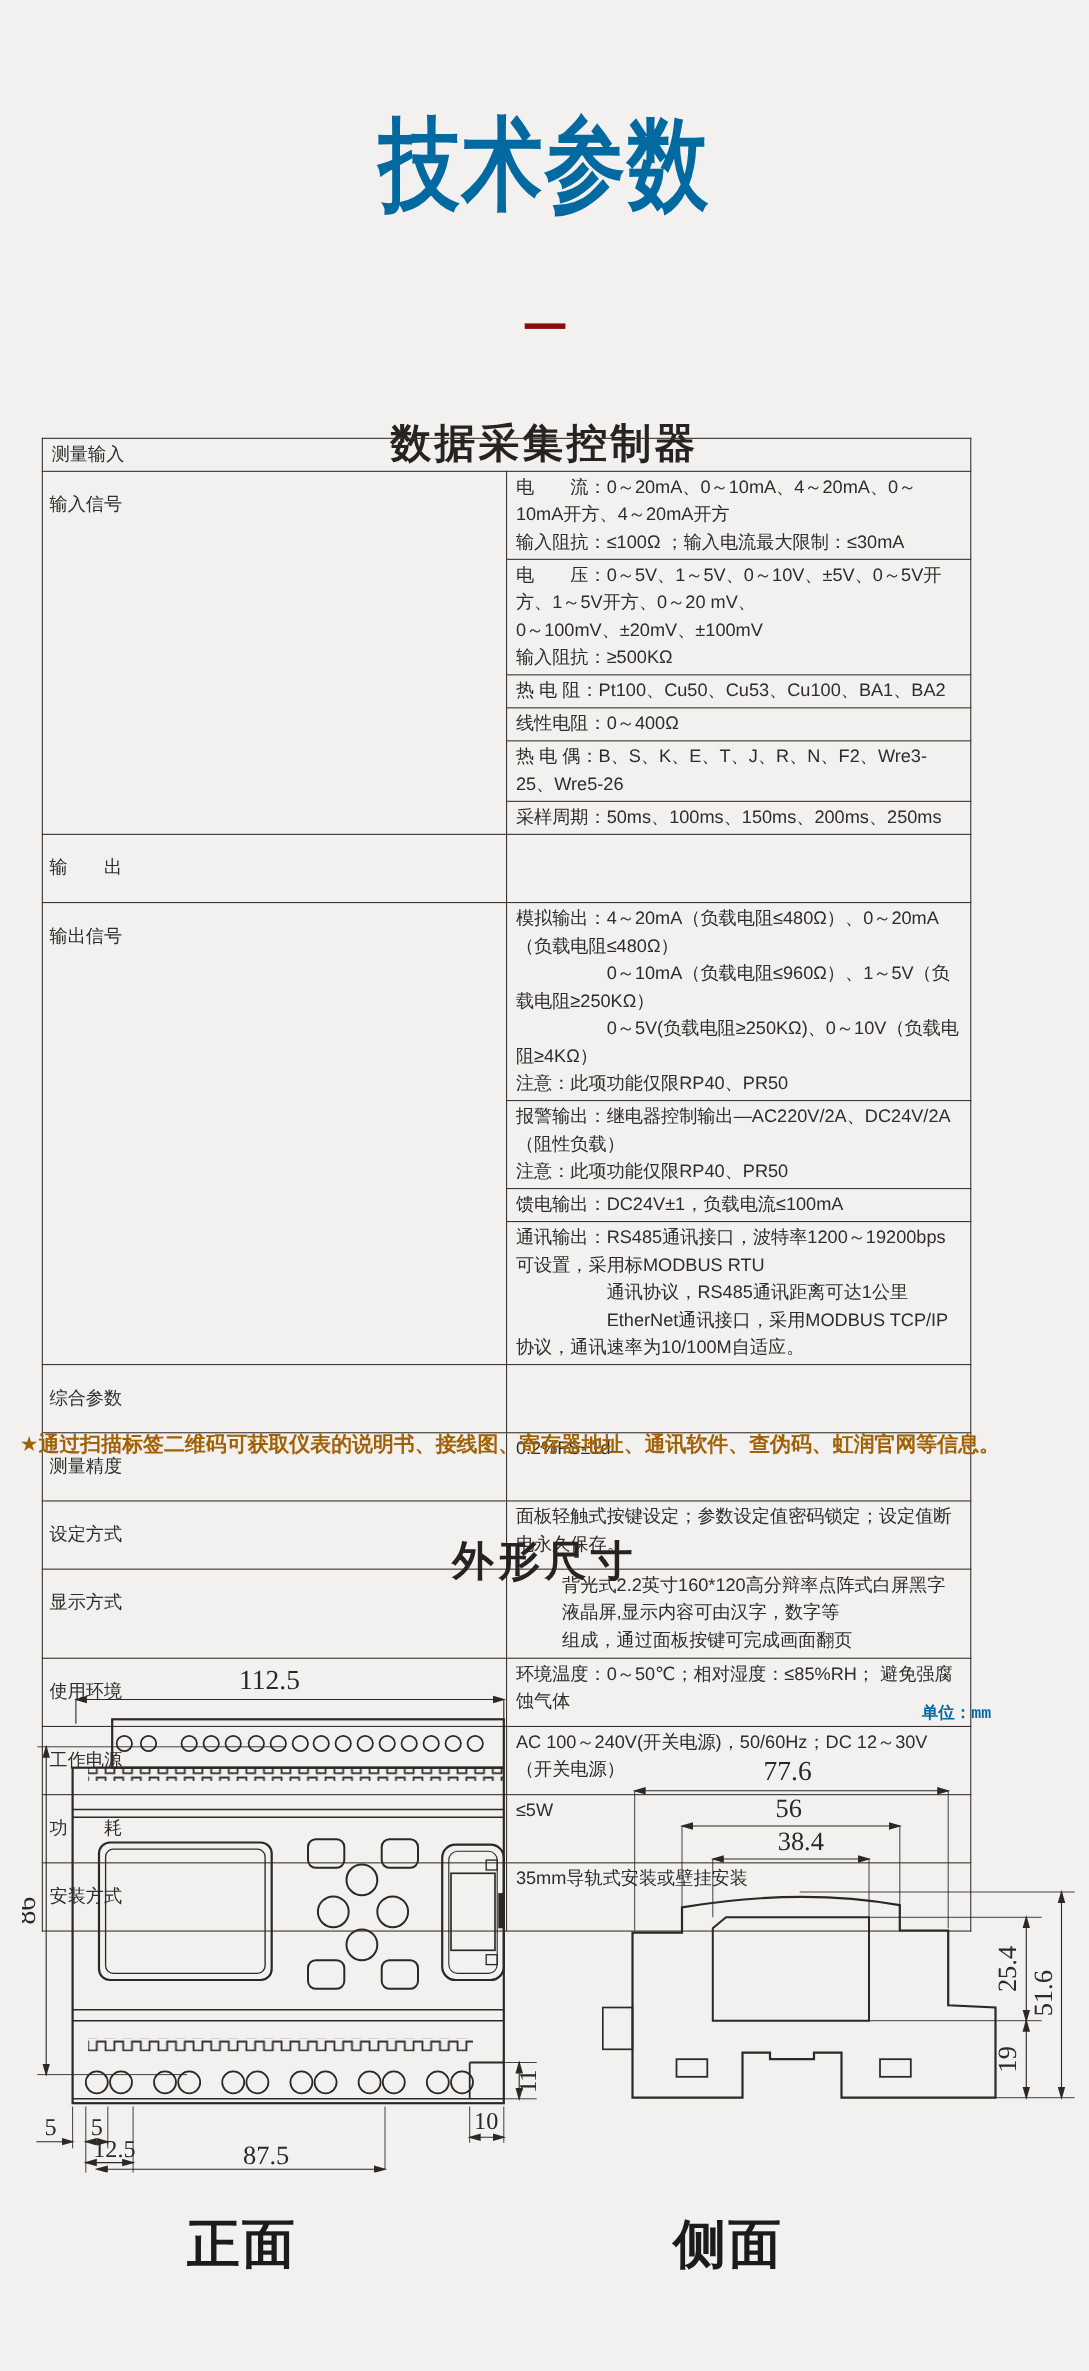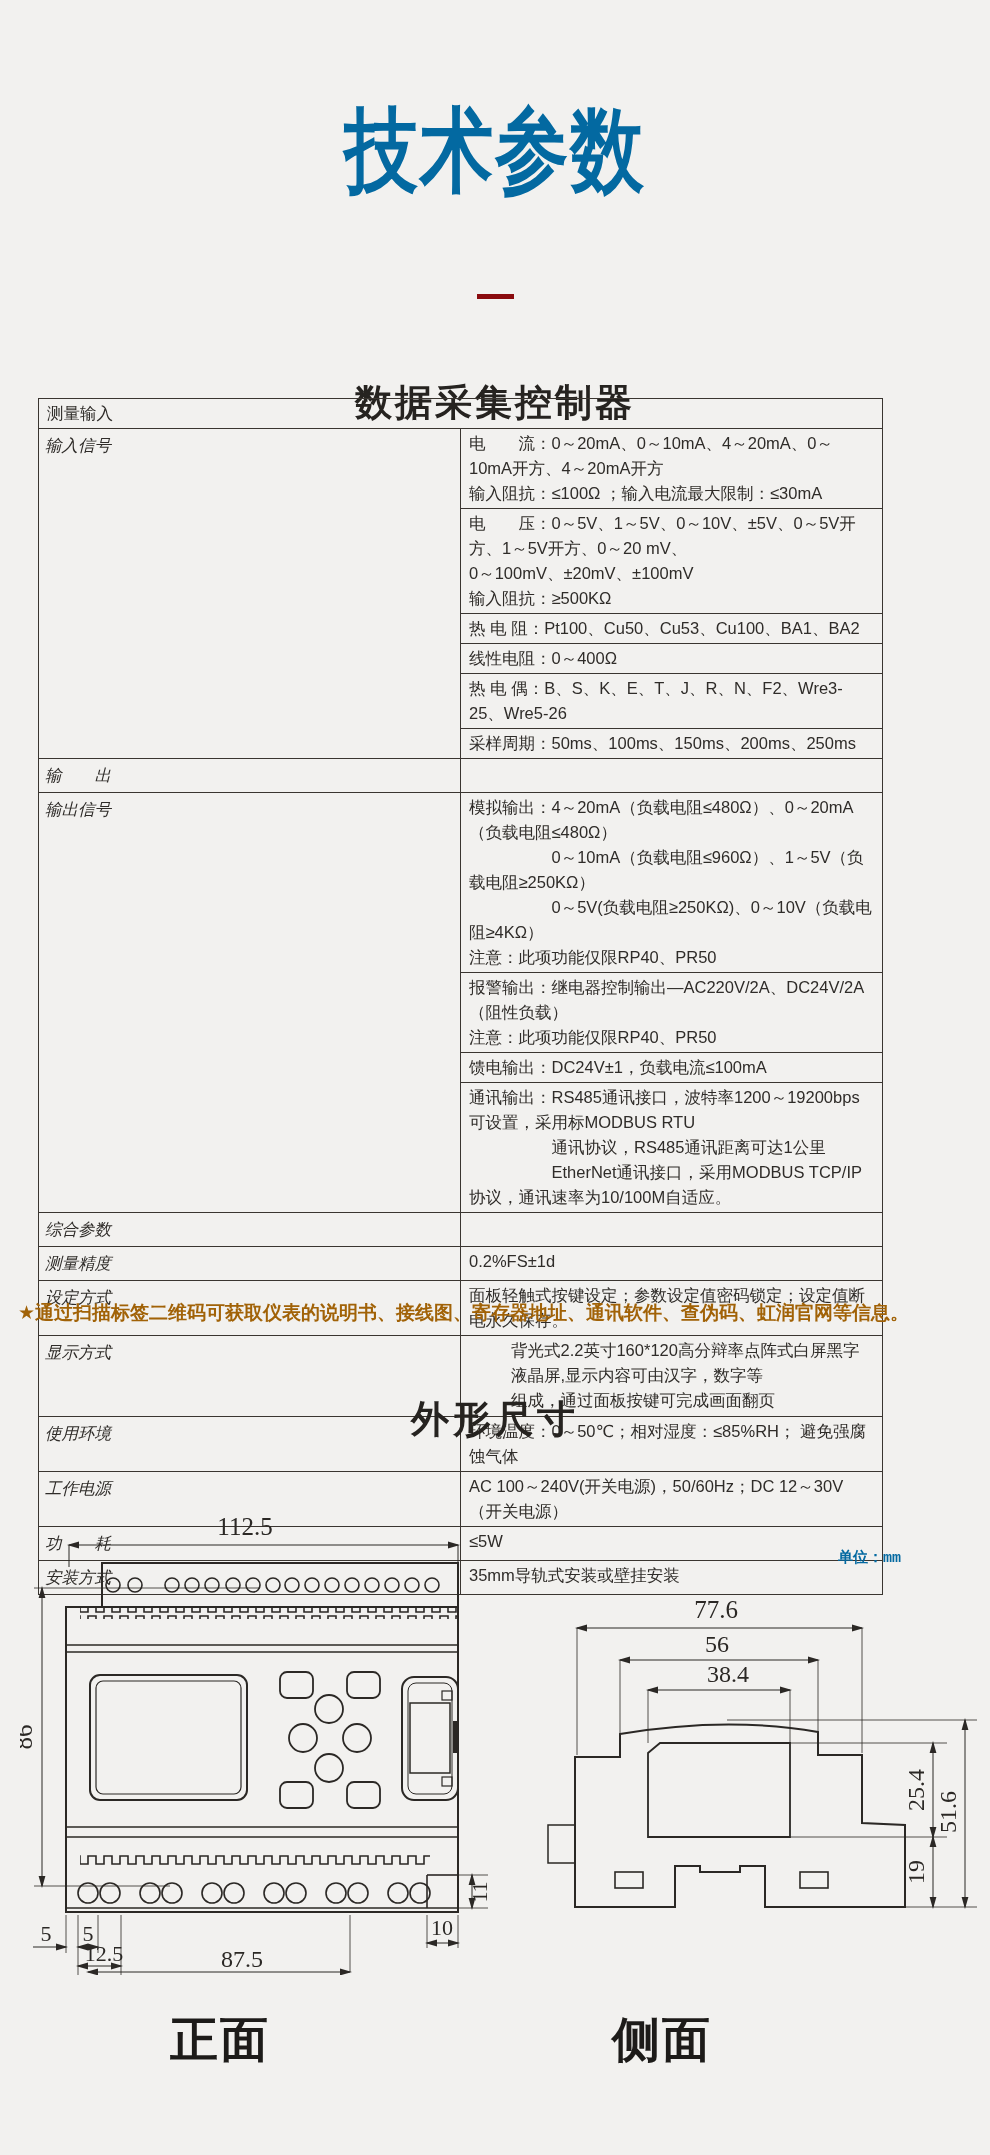--- a/index.html
+++ b/index.html
@@ -18,21 +18,21 @@
   .subtitle{
     position:absolute;top:338px;left:0;width:100%;text-align:center;
     font-size:37px;font-weight:700;letter-spacing:3px;color:#262320;margin-top:40px;
   }
   table.spec{
     position:absolute;left:38px;top:398px;width:845px;
     border-collapse:collapse;table-layout:fixed;
     font-size:16.5px;line-height:25px;color:#2f2c29;
   }
   table.spec td{border:1.6px solid #3a3530;padding:2px 8px;vertical-align:top;}
-  table.spec td.lbl{width:88px;padding:4px 6px;font-style:italic;}
+  table.spec td.lbl{width:88px;padding:18px 6px;}
   table.spec td.sec{font-weight:500;}
   .tall{min-height:76px;margin-left:42px;}
   .note{
     position:absolute;left:18px;top:1300px;width:960px;
     font-size:19px;font-weight:700;color:#a16207;letter-spacing:0;
   }
   .section2-title{
     position:absolute;top:1394px;left:0;width:100%;text-align:center;
     font-size:38px;font-weight:700;letter-spacing:4px;color:#262320;
   }

